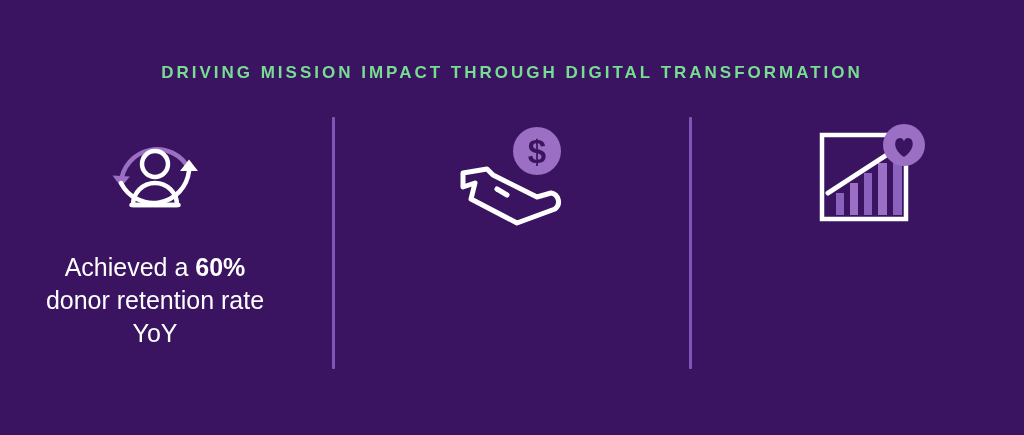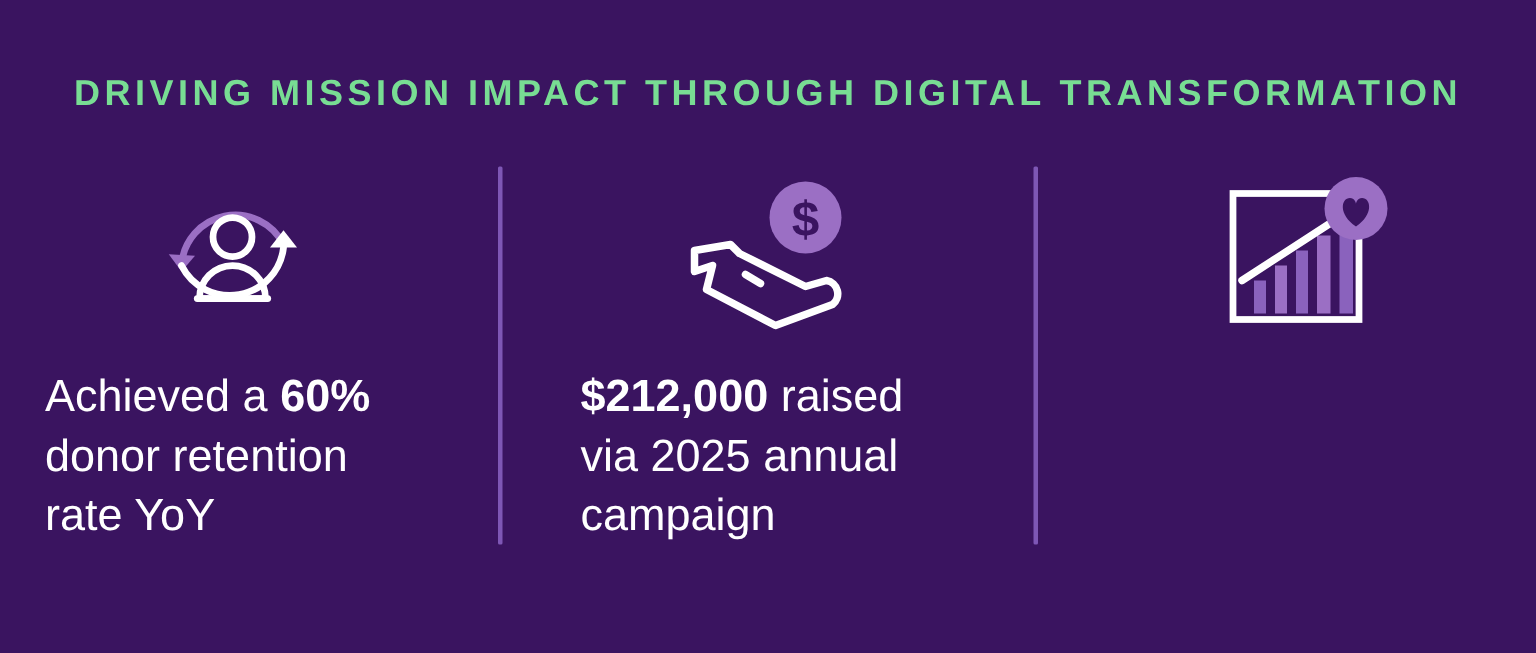--- a/index.html
+++ b/index.html
@@ -17,23 +17,23 @@
   .banner {
     width: 1024px;
     height: 435px;
     position: relative;
     background: #3a1460;
     display: flex;
     flex-direction: column;
     align-items: center;
   }
   .headline {
-    margin-top: 51px;
+    margin-top: 64px;
     color: #78dd93;
-    font-size: 24px;
+    font-size: 17px;
     font-weight: bold;
     letter-spacing: 3.0px;
     text-transform: uppercase;
     white-space: nowrap;
     text-align: center;
     line-height: 1;
   }
   .columns {
     margin-top: 36px;
     width: 1024px;
@@ -50,22 +50,23 @@
     position: relative;
   }
   .icon-wrap {
     height: 118px;
     display: flex;
     align-items: center;
     justify-content: center;
   }
   .stat-text {
     color: #ffffff;
-    font-size: 30px;
+    font-size: 25px;
     line-height: 1.32;
+    text-align: center;
     width: 250px;
     margin-top: 16px;
     font-weight: normal;
   }
   .stat-text b {
     font-weight: bold;
   }
   .divider {
     width: 3px;
     background: #7e57b5;
@@ -111,23 +112,20 @@
       <div class="icon-wrap">
         <svg width="130" height="110" viewBox="0 0 130 110" fill="none" aria-hidden="true">
 
           <circle cx="90" cy="30" r="24" fill="#9b6fc4"></circle>
           <text x="90" y="42" font-family="Liberation Sans, sans-serif" font-size="33" font-weight="bold" fill="#3a1460" text-anchor="middle">$</text>
 
           <path d="M16 52 L40 48 L46 54 L90 76 L104 72 A9 9 0 0 1 108 88 L70 102 L24 78 L28 62 L16 66 Z" stroke="#ffffff" stroke-width="5" fill="none" stroke-linejoin="round" stroke-linecap="round"></path>
           <path d="M50 68 L60 74" stroke="#ffffff" stroke-width="5" stroke-linecap="round"></path>
         </svg>
       </div>
-      <div class="stat-text">
-        <span></span><b>$212,000</b><span> raised via 2025 annual campaign</span>
-      </div>
     </div>
 
     <div class="divider"></div>
 
     <div class="stat-col">
       <div class="icon-wrap">
         <svg width="118" height="110" viewBox="0 0 118 110" fill="none" aria-hidden="true">
 
           <rect x="12" y="14" width="84" height="84" stroke="#ffffff" stroke-width="4.5" fill="none"></rect>
 

